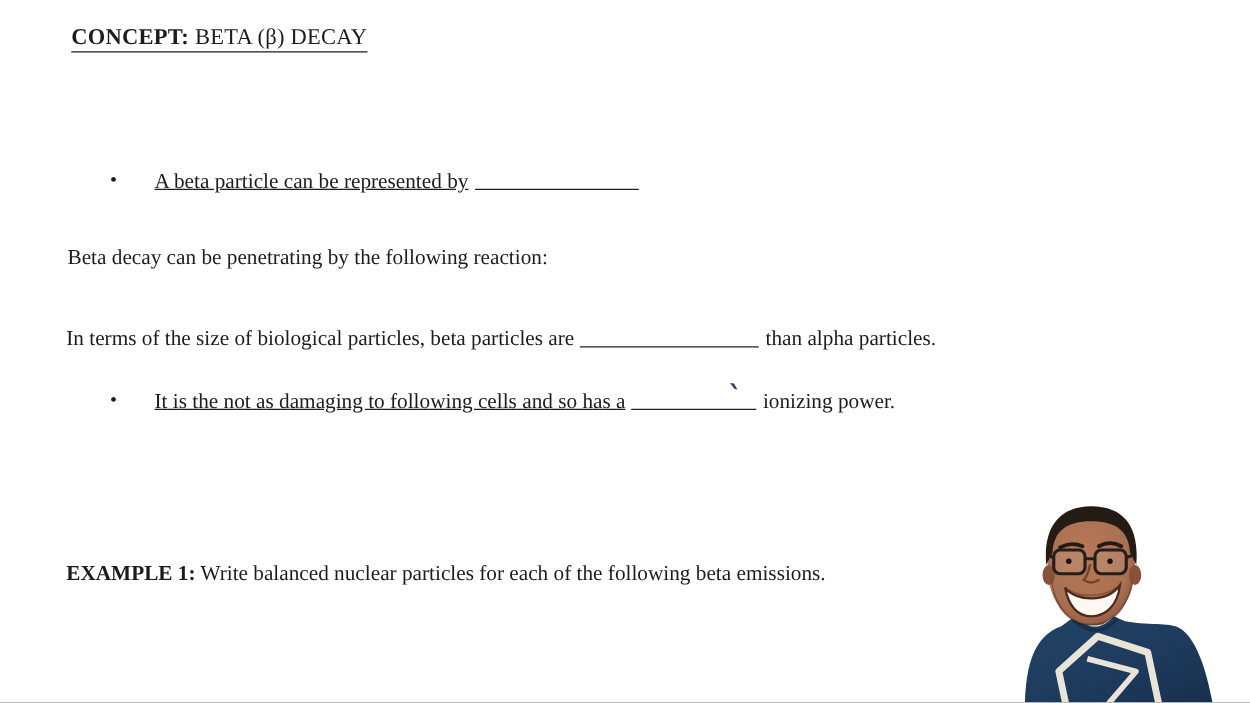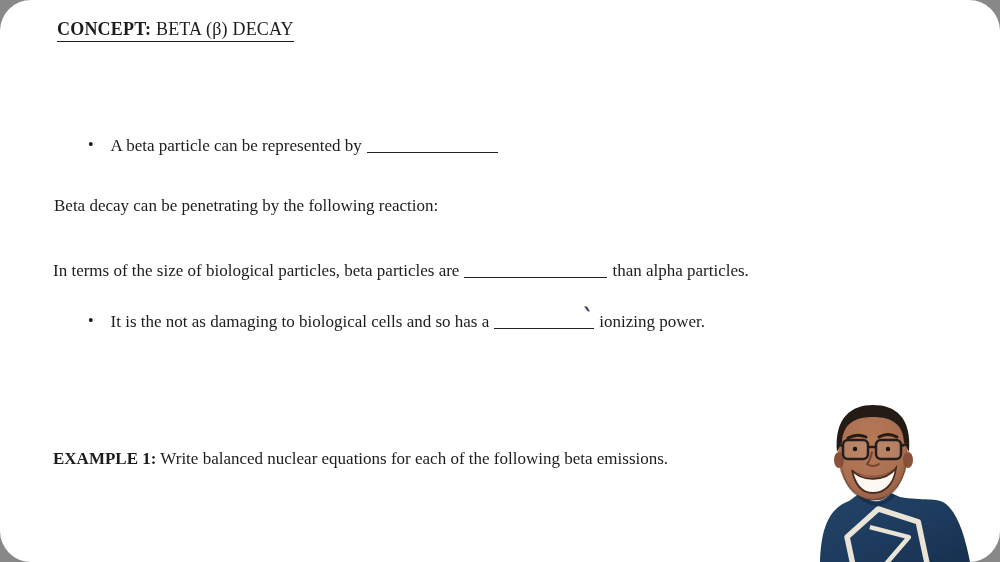--- a/index.html
+++ b/index.html
@@ -3,29 +3,29 @@
 <meta charset="utf-8">
 <style>
   :root{
     --page-bg:#ffffff; --ink:#1c1c1c; --shirt:#1d3a5c; --shirt-dark:#16304e;
     --logo:#eae4d6; --skin:#a96f50; --skin-shadow:#8a5238; --hair:#241b14; --mark:#3b3f6b;
   }
   html,body{margin:0;padding:0;background:#888;}
   .canvas{
     position:relative;width:1000px;height:562px;margin:0 auto;
     background:var(--page-bg);overflow:hidden;
-    font-family:"Liberation Serif", serif;color:var(--ink);border-radius:31px;
+    font-family:"Liberation Serif", serif;color:var(--ink);
   }
   .line{position:absolute;font-size:17px;line-height:20px;white-space:nowrap;}
   .b{font-weight:bold;}
   .title-wrap{display:inline-block;border-bottom:1.6px solid var(--ink);padding-bottom:2px;font-size:18px;letter-spacing:.2px;}
   .blank{display:inline-block;border-bottom:1.4px solid #222;height:14px;vertical-align:-2px;margin-left:5px;}
   .gapL{margin-left:5px;text-align:right;}
   .bullet-dot{display:inline-block;font-size:16px;vertical-align:1px;}
-  .bullet-text{margin-left:17px;}
+  .bullet-text{margin-left:30px;text-decoration:underline;}
   .pen-mark{position:absolute;left:580px;top:304px;font-size:24px;font-weight:bold;color:var(--mark);transform:rotate(8deg);font-family:"DejaVu Sans Mono",monospace;}
   .presenter{position:absolute;left:815px;top:402px;width:185px;height:160px;}
 </style>
 </head>
 <body>
 
 <div class="canvas">
 
   <div class="line" style="left:57px;top:19px;">
     <span class="title-wrap"><span class="b">CONCEPT:</span><span> BETA (β) DECAY</span></span>
@@ -38,28 +38,28 @@
 
   <div class="line" style="left:54px;top:196px;">
     <span>Beta decay can be penetrating by the following reaction:</span>
   </div>
 
   <div class="line" style="left:53px;top:261px;">
     <span>In terms of the size of biological particles, beta particles are</span><span class="blank" style="width:143px;"></span><span class="gapL">than alpha particles.</span>
   </div>
 
   <div class="line" style="left:88px;top:311px;">
-    <span class="bullet-dot">•</span><span class="bullet-text">It is the not as damaging to biological cells and so has a</span><span class="blank" style="width:100px;"></span><span class="gapL">ionizing power.</span>
+    <span class="bullet-dot">•</span><span class="bullet-text">It is the not as damaging to following cells and so has a</span><span class="blank" style="width:100px;"></span><span class="gapL">ionizing power.</span>
   </div>
 
   <div class="pen-mark">`</div>
 
 
   <div class="line" style="left:53px;top:449px;">
-    <span class="b">EXAMPLE 1:</span><span> Write balanced nuclear equations for each of the following beta emissions.</span>
+    <span class="b">EXAMPLE 1:</span><span> Write balanced nuclear particles for each of the following beta emissions.</span>
   </div>
 
 
   <div class="presenter">
     <svg width="185" height="160" viewBox="0 0 185 160">
       <defs>
         <radialGradient id="faceShade" cx="45%" cy="40%" r="70%">
           <stop offset="0%" stop-color="#b87a58"></stop>
           <stop offset="70%" stop-color="#a96f50"></stop>
           <stop offset="100%" stop-color="#84503a"></stop>

